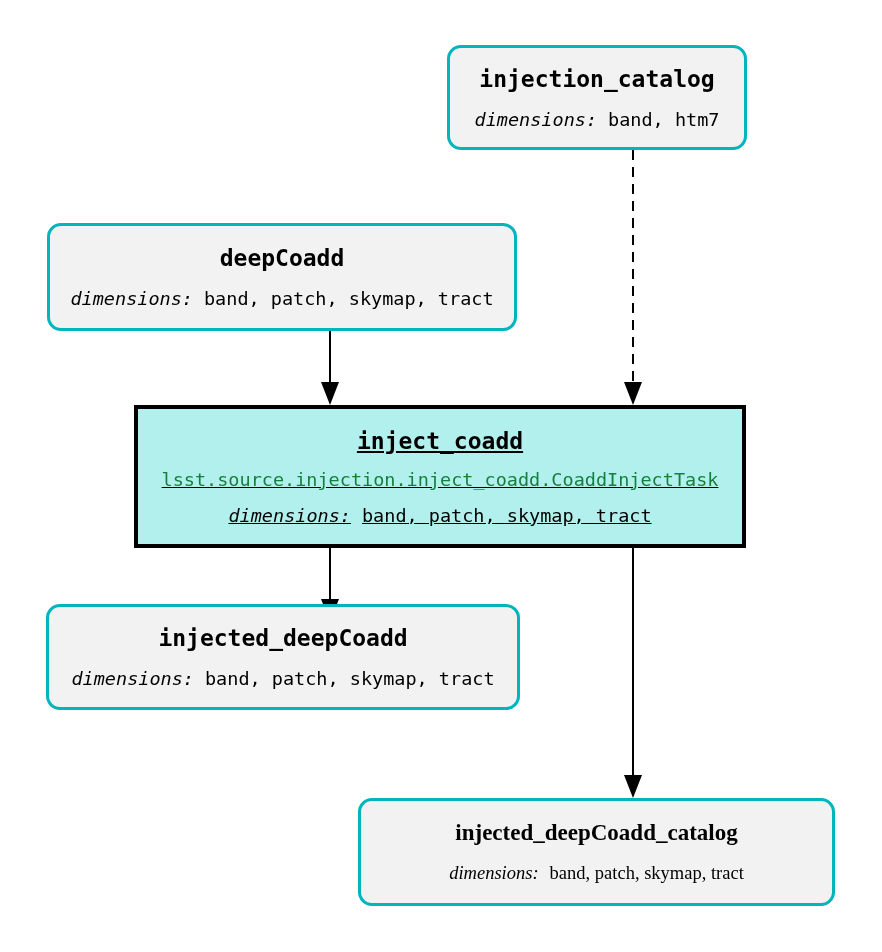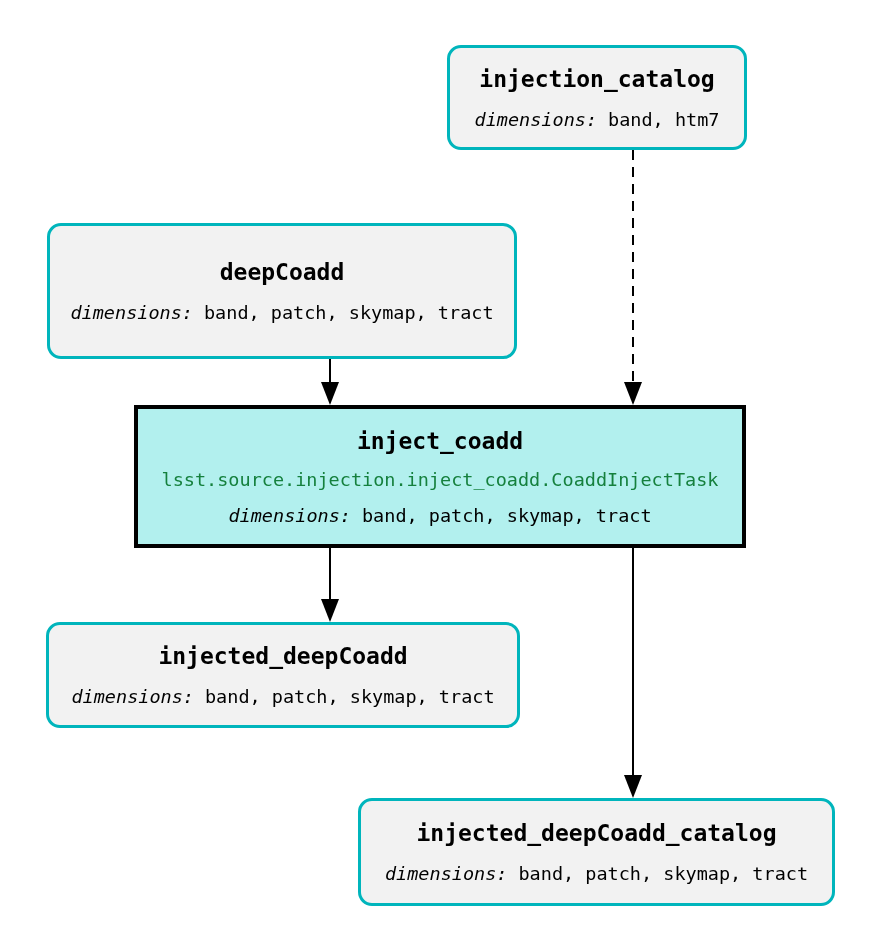--- a/index.html
+++ b/index.html
@@ -38,20 +38,21 @@
     background: #f2f2f2;
     border: 3px solid #00b5bc;
     border-radius: 14px;
     row-gap: 17px;
   }
   .node.task {
     background: #b2f0ee;
     border: 4px solid #000000;
     border-radius: 0;
     row-gap: 15px;
+    text-decoration: underline;
   }
   .node-title {
     font-weight: bold;
     font-size: 23px;
     line-height: 26px;
     color: #000000;
     white-space: nowrap;
   }
   .node-class {
     font-size: 18.5px;
@@ -68,24 +69,24 @@
   .dims-label {
     font-style: italic;
     margin-top: 18px;
   }
   .dims-values {
     margin-left: 11px;
     margin-top: 12px;
   }
   
   #node-injection-catalog        { left: 447px; top: 45px;  width: 300px; height: 105px; }
-  #node-deepCoadd                { left: 47px;  top: 223px; width: 470px; height: 136px; }
+  #node-deepCoadd                { left: 47px;  top: 223px; width: 470px; height: 108px; }
   #node-inject-coadd             { left: 134px; top: 405px; width: 612px; height: 143px; }
-  #node-injected-deepCoadd       { left: 46px;  top: 622px; width: 474px; height: 106px; }
-  #node-injected-deepCoadd-catalog { left: 358px; top: 798px; width: 477px; height: 108px; }
+  #node-injected-deepCoadd       { left: 46px;  top: 604px; width: 474px; height: 106px; }
+  #node-injected-deepCoadd-catalog { left: 358px; top: 798px; width: 477px; height: 108px; font-family: Liberation Serif, serif; }
 </style>
 </head>
 <body>
 
 <div class="canvas">
 
   <svg class="edges-layer" width="882" height="952" viewBox="0 0 882 952" xmlns="http://www.w3.org/2000/svg">
 
     <g>
       <line x1="633" y1="150" x2="633" y2="384" stroke="#000000" stroke-width="2" stroke-dasharray="10 7"></line>

